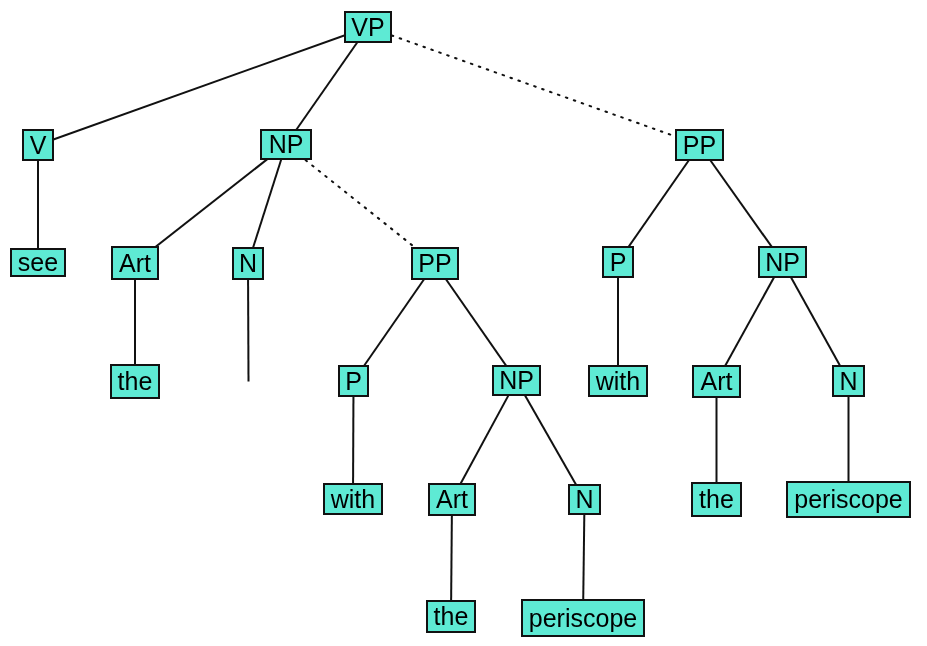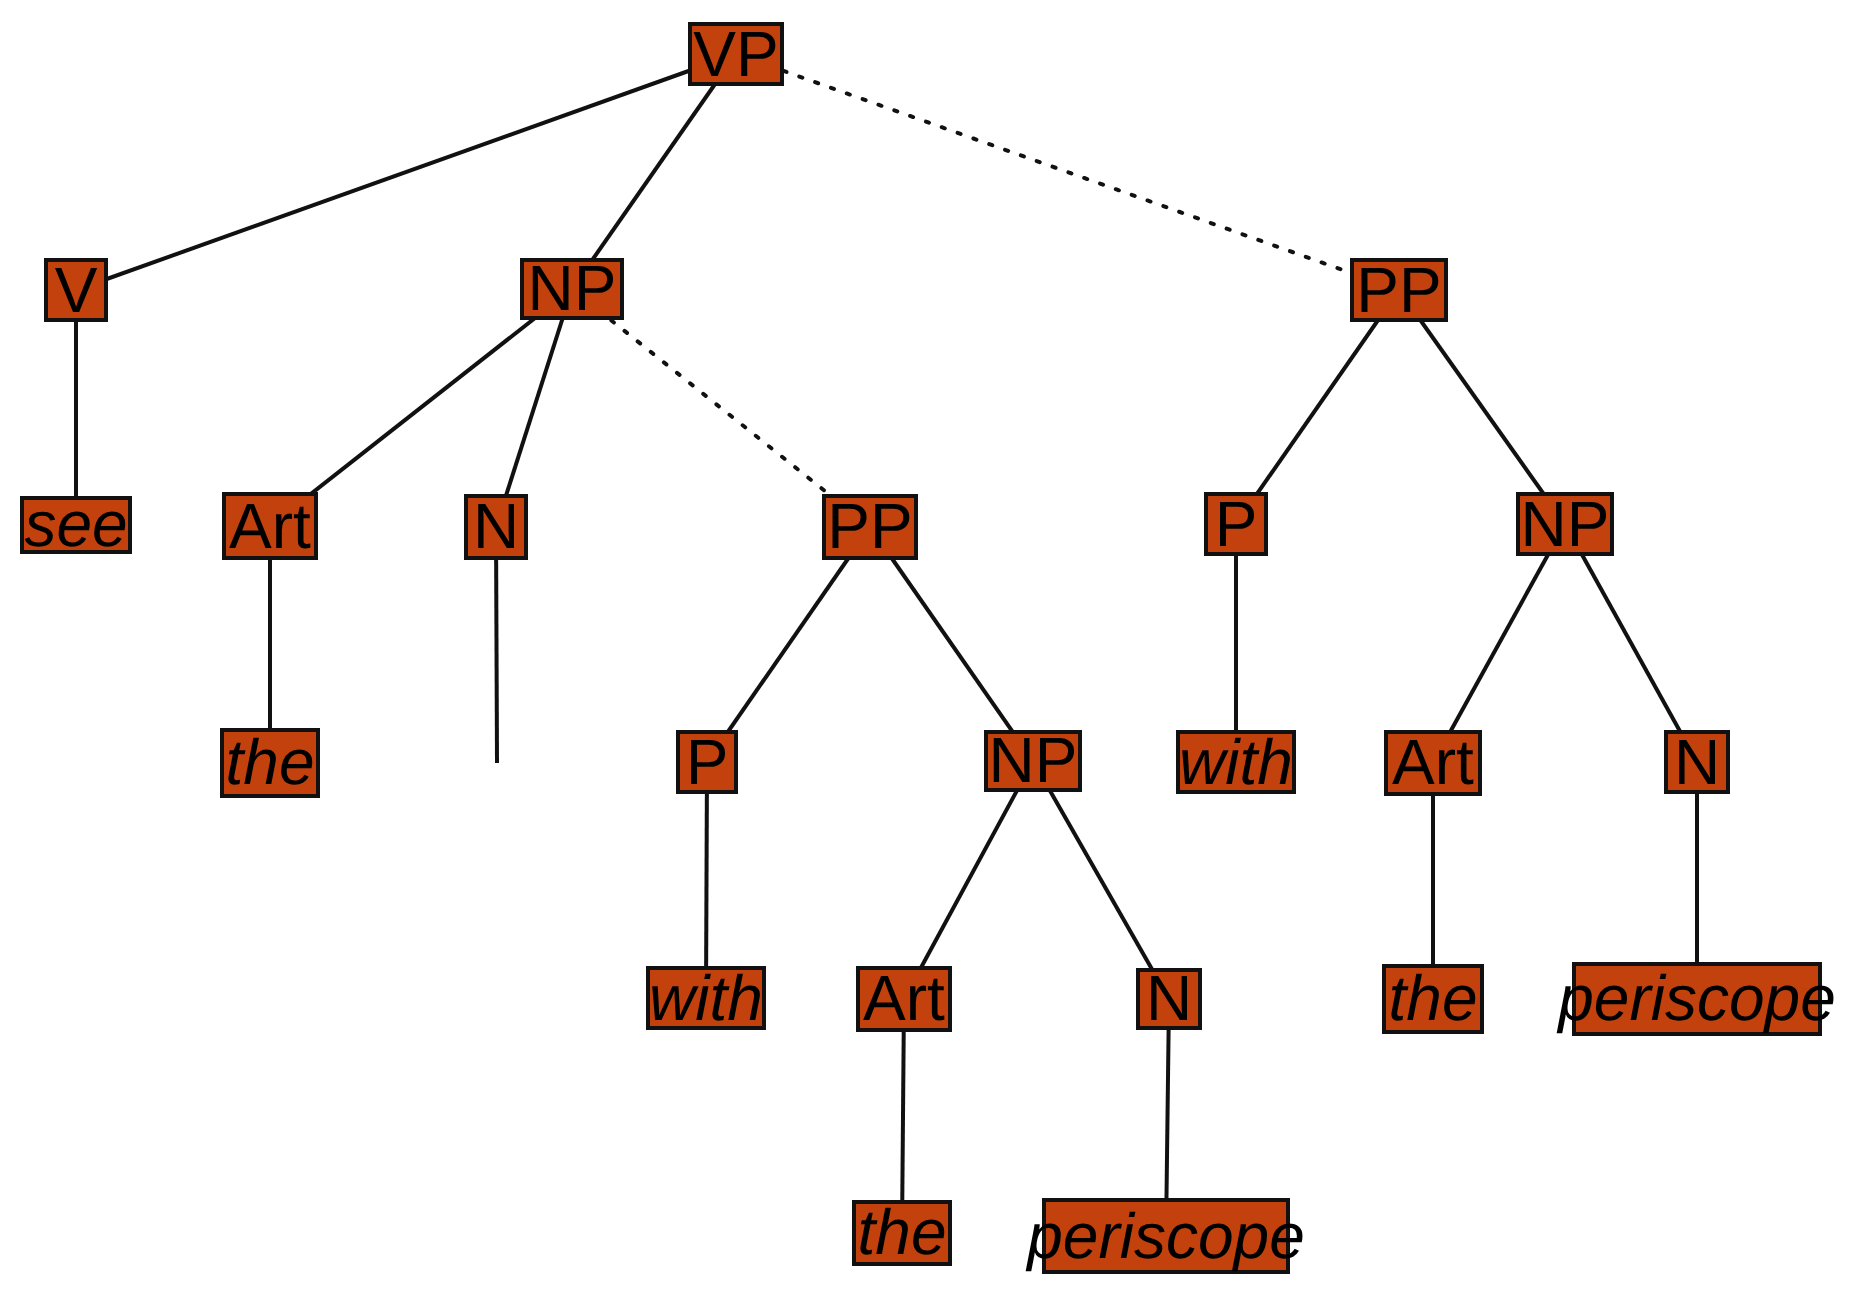--- a/index.html
+++ b/index.html
@@ -9,24 +9,24 @@
     background:#ffffff;
     font-family:"Liberation Sans", sans-serif;
     overflow:hidden;
   }
   .stage svg{position:absolute;left:0;top:0;z-index:0;}
   .edge-solid{stroke:#111111;stroke-width:2;}
   .edge-dotted{stroke:#111111;stroke-width:2;stroke-dasharray:1.6 6.8;stroke-linecap:round;}
   .node{
     position:absolute;z-index:1;box-sizing:border-box;
     display:flex;align-items:center;justify-content:center;
-    background:#c2410c;border:2px solid #111111;
-    font-size:32px;color:#000000;white-space:nowrap;
+    background:#5eead4;border:2px solid #111111;
+    font-size:25px;color:#000000;white-space:nowrap;
   }
-  .leaf{font-style:italic;}
+  .leaf{}
   
   #n-vp{left:344px;top:11px;width:48px;height:32px;}
   #n-v{left:22px;top:129px;width:32px;height:32px;}
   #n-np_obj{left:260px;top:129px;width:52px;height:31px;}
   #n-pp_high{left:675px;top:129px;width:49px;height:32px;}
   #n-see{left:10px;top:248px;width:56px;height:29px;}
   #n-art_l{left:111px;top:246px;width:48px;height:34px;}
   #n-n_l{left:232px;top:247px;width:32px;height:33px;}
   #n-pp_low{left:411px;top:247px;width:48px;height:33px;}
   #n-p_r{left:602px;top:246px;width:32px;height:32px;}

